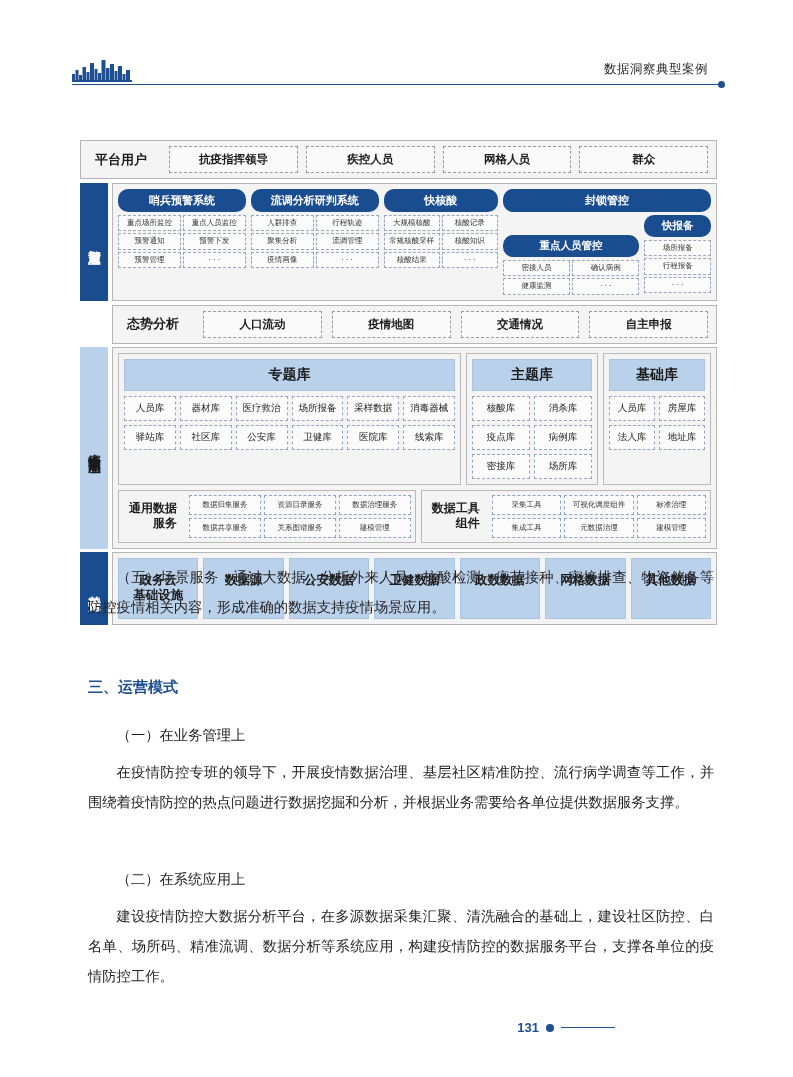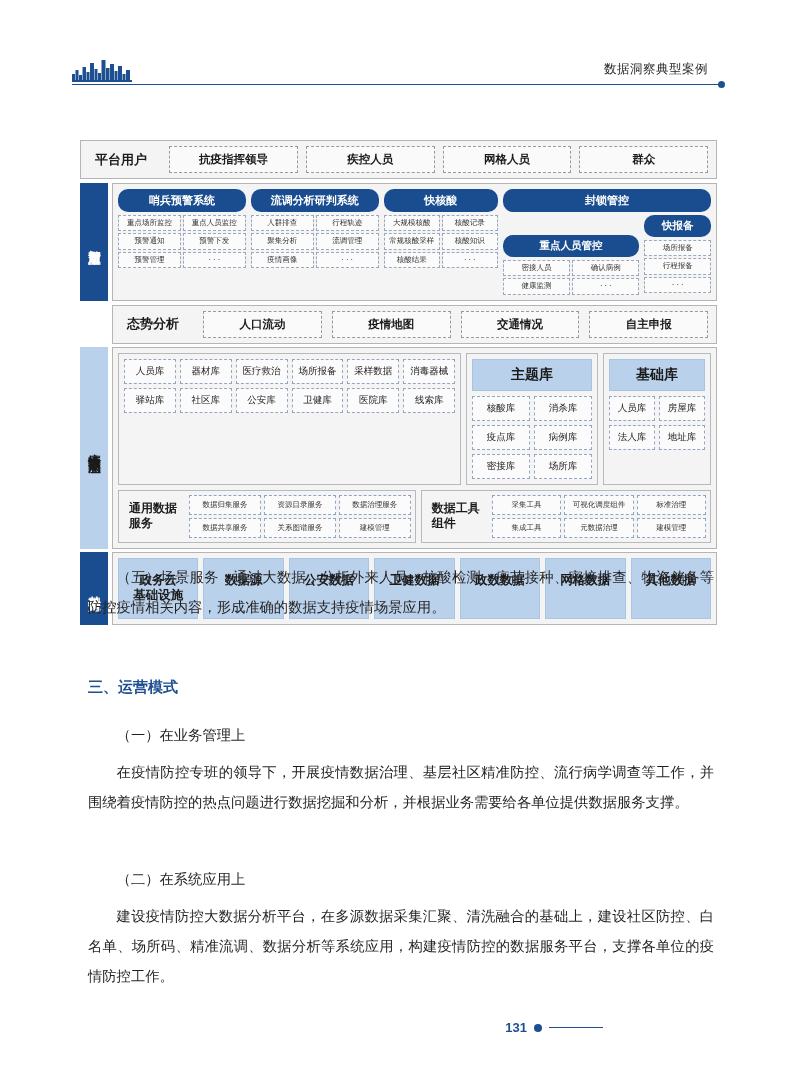--- a/index.html
+++ b/index.html
@@ -277,21 +277,21 @@
     align-items: center;
     gap: 6px;
   }
   .svc-group.s1 { flex: 1.52; }
   .svc-group.s2 { flex: 1.48; }
   .svc-title {
     font-size: 12px;
     font-weight: bold;
     color: #1b1b1b;
     white-space: nowrap;
-    text-align: left;
+    text-align: right;
     line-height: 1.25;
     padding: 0 6px;
     flex: 0 0 auto;
   }
   .svc-cells {
     flex: 1;
     display: grid;
     grid-template-columns: repeat(3, 1fr);
     gap: 3px;
   }
@@ -339,21 +339,21 @@
   }
   .heading {
     color: #1d4f91;
     font-weight: bold;
     font-size: 15px;
   }
 
   
   .footer {
     position: absolute;
-    right: 88px;
+    right: 76px;
     bottom: 42px;
     display: flex;
     align-items: center;
     gap: 7px;
   }
   .page-num {
     font-size: 13px;
     font-weight: bold;
     color: #1d4f91;
   }
@@ -485,20 +485,21 @@
       <div class="analysis-chip">交通情况</div>
       <div class="analysis-chip">自主申报</div>
     </div>
 
     <div class="band">
       <div class="band-label label-light">疫情大数据底座</div>
       <div class="band-body">
 
         <div class="db-row">
           <div class="db-group g1">
+            <div class="db-head">专题库</div>
             <div class="db-cells c6">
               <div class="db-cell">人员库</div>
               <div class="db-cell">器材库</div>
               <div class="db-cell">医疗救治</div>
               <div class="db-cell">场所报备</div>
               <div class="db-cell">采样数据</div>
               <div class="db-cell">消毒器械</div>
               <div class="db-cell">驿站库</div>
               <div class="db-cell">社区库</div>
               <div class="db-cell">公安库</div>

